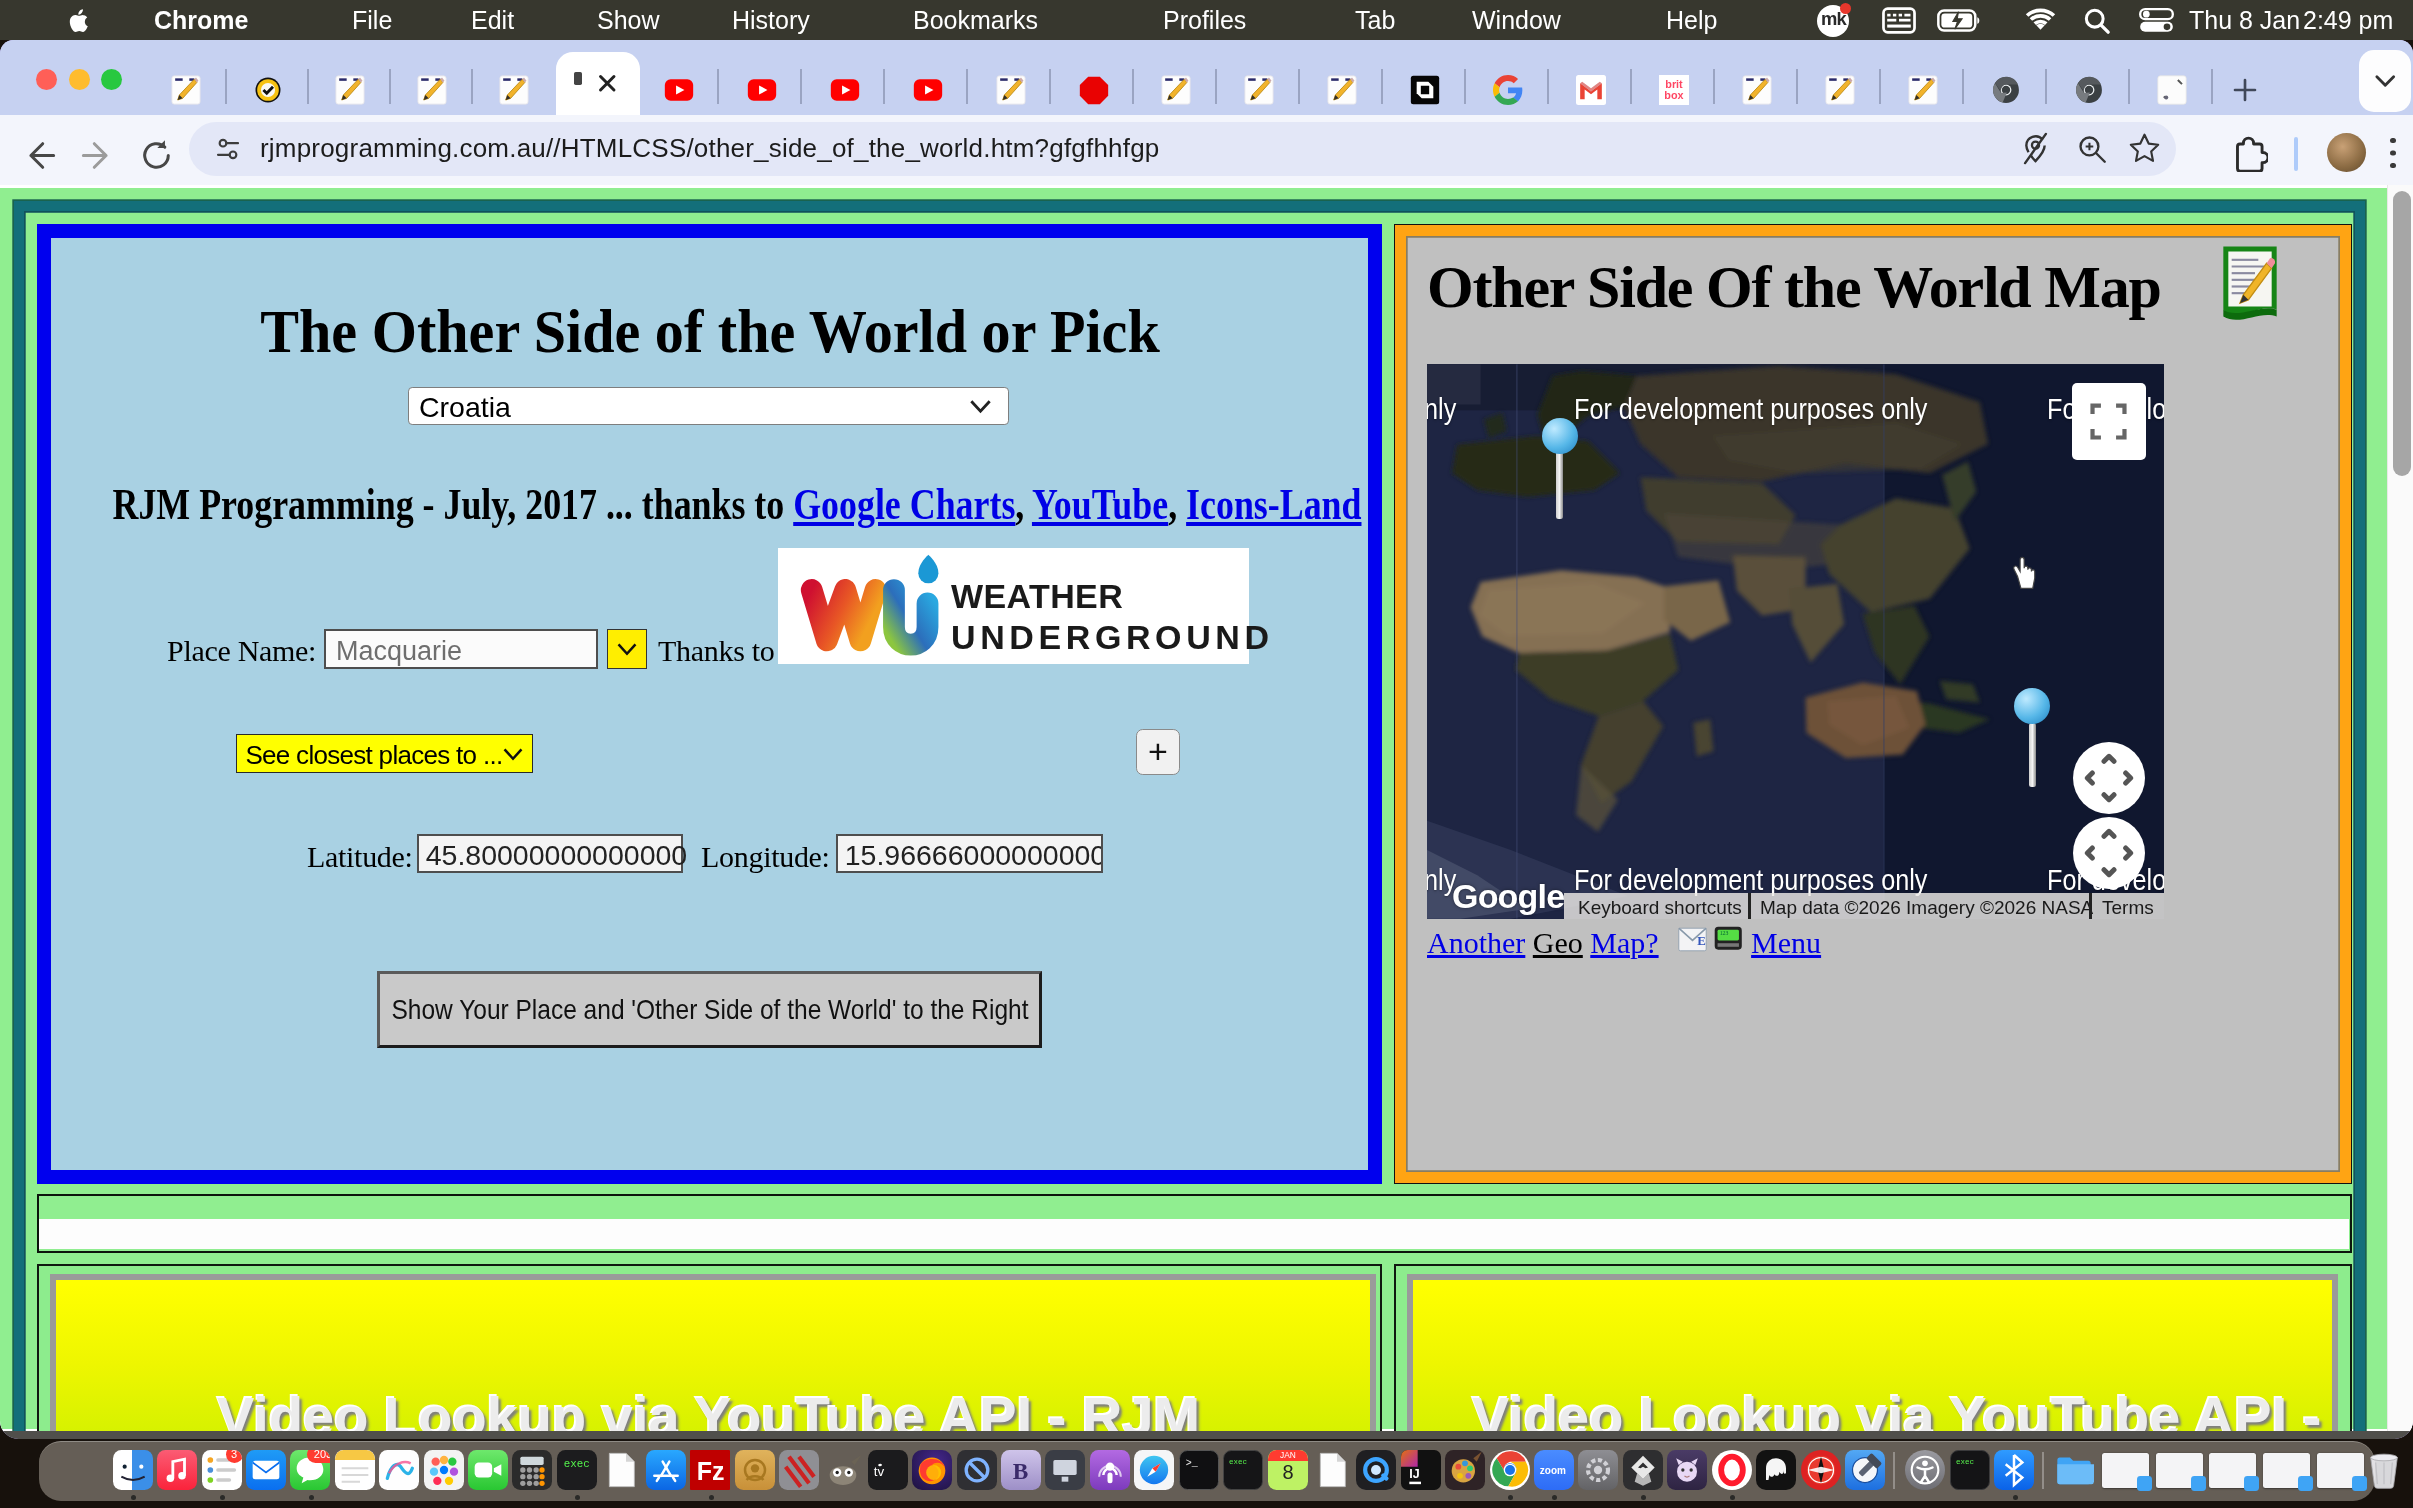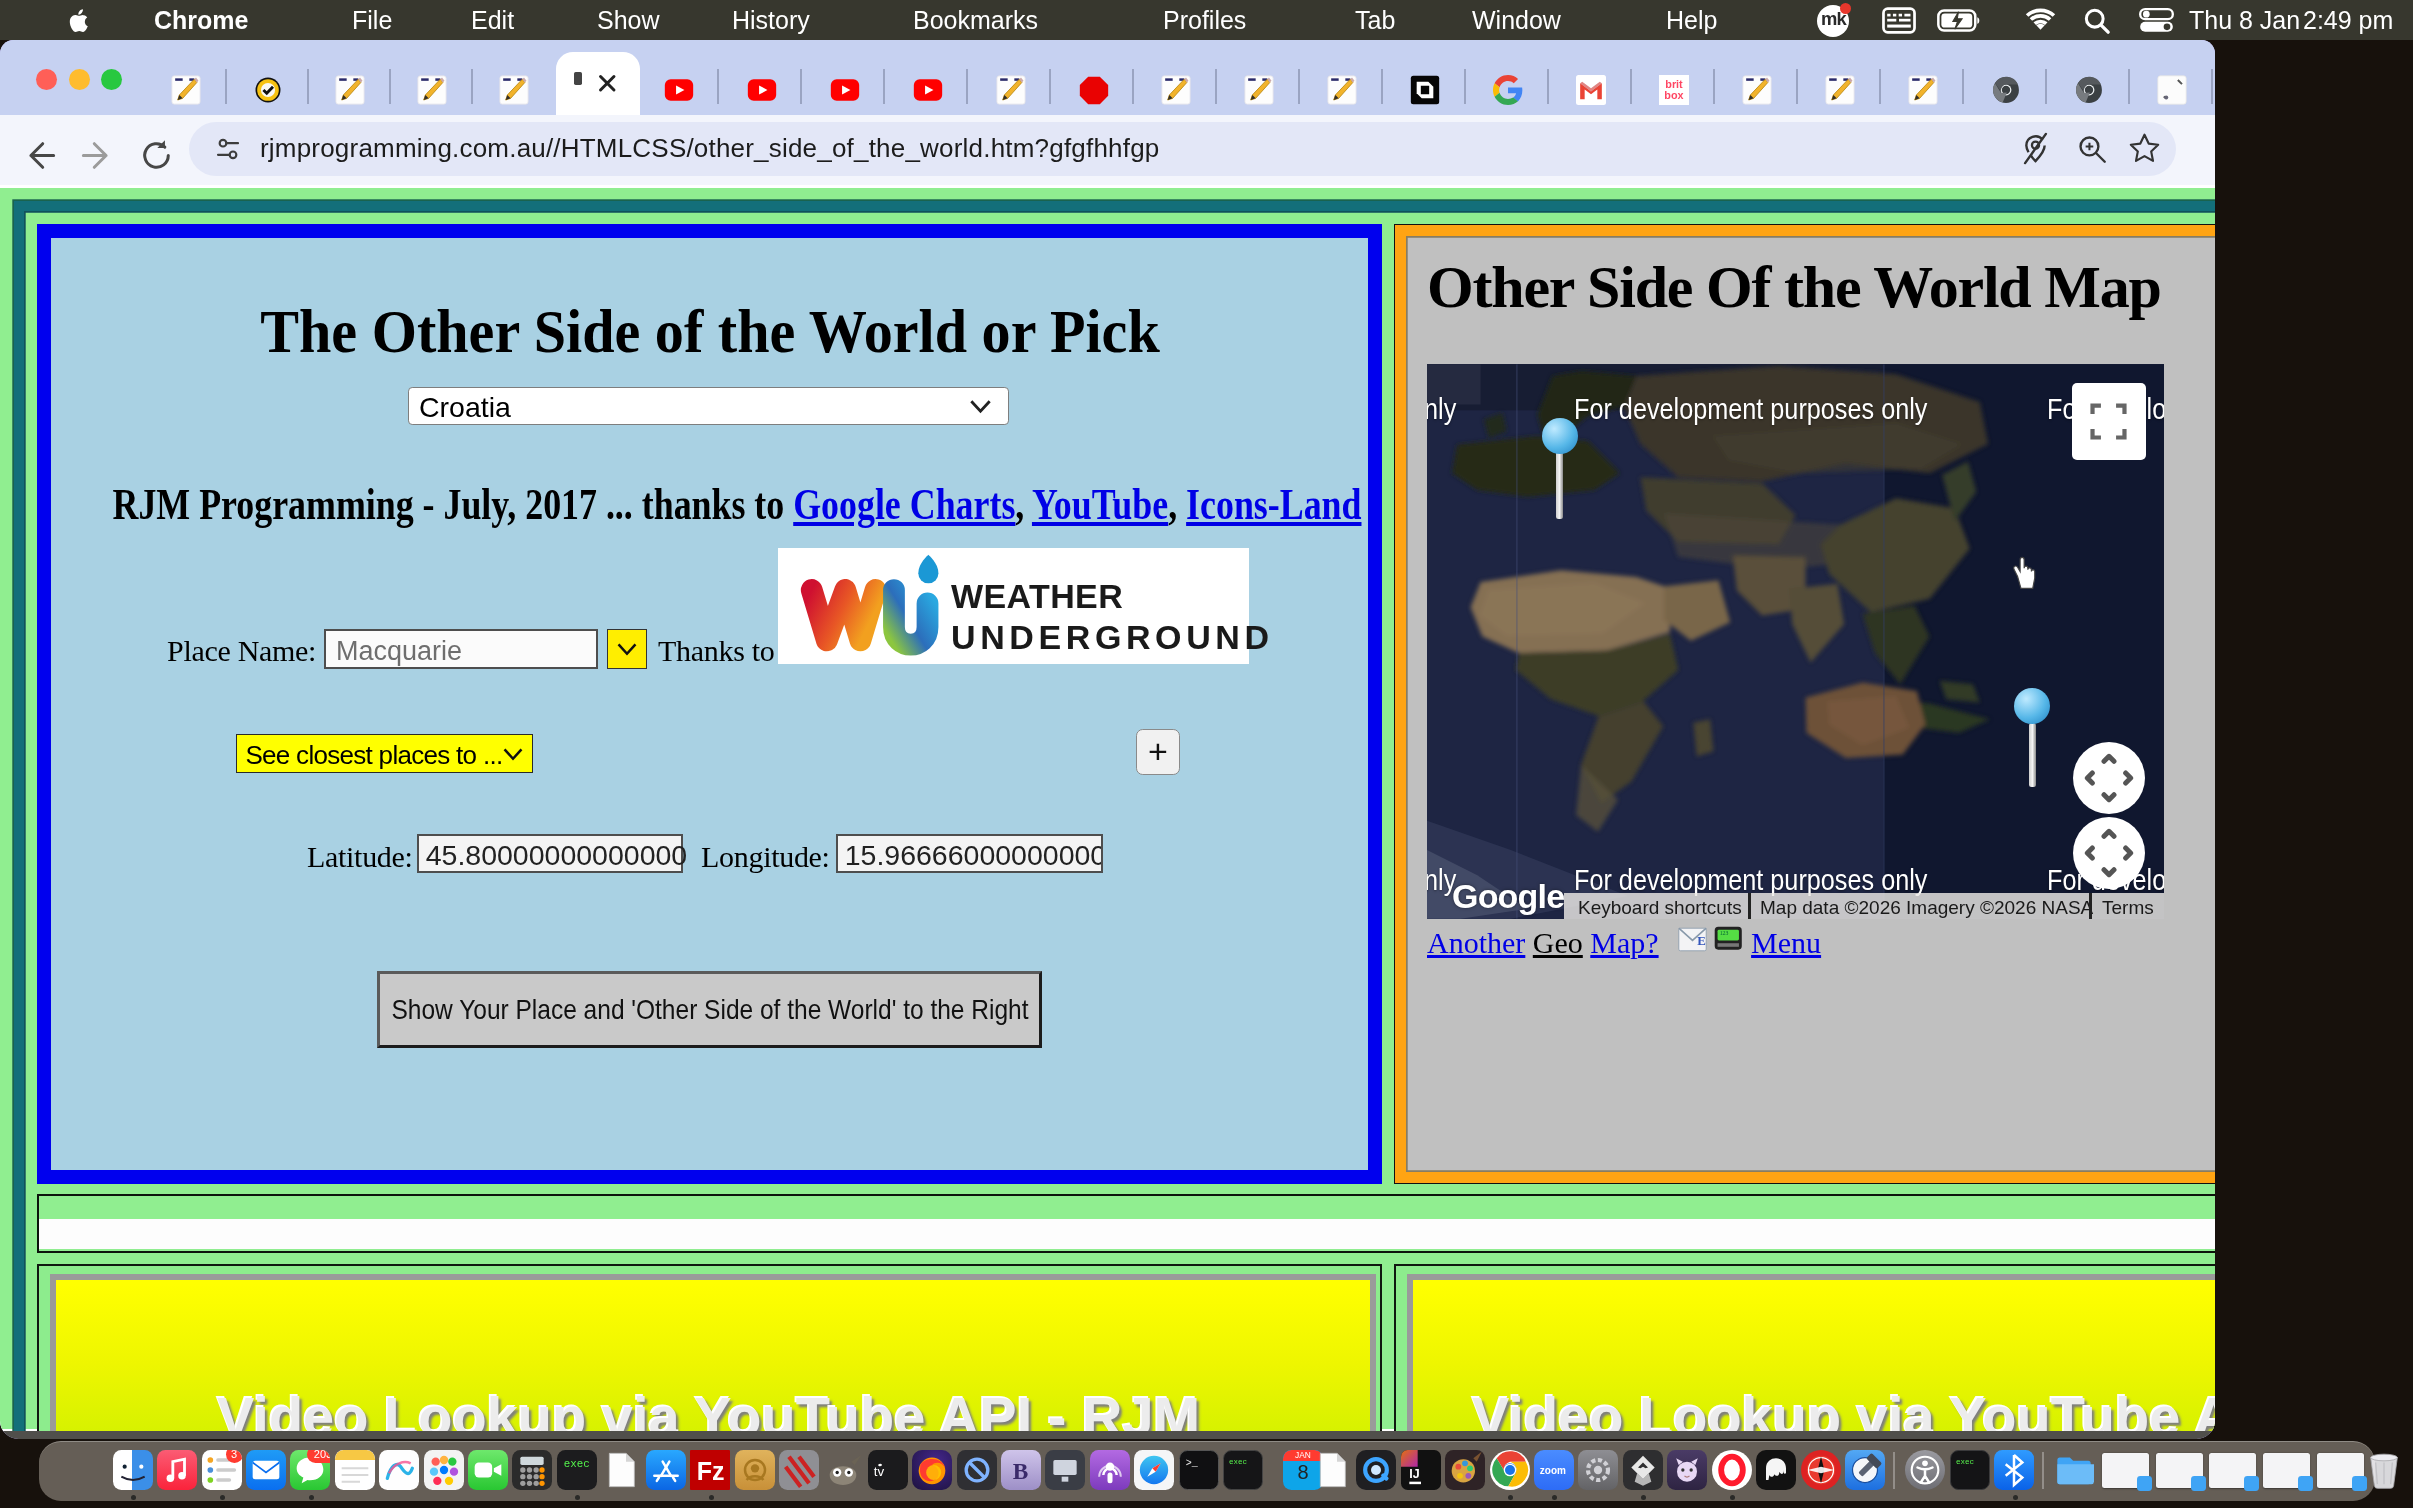--- a/index.html
+++ b/index.html
@@ -3,21 +3,21 @@
 <meta charset="utf-8">
 <style>
   * { margin:0; padding:0; box-sizing:border-box; }
   html,body { width:2413px; height:1508px; overflow:hidden; background:#17110c; }
   body { font-family:"Liberation Sans", sans-serif; position:relative; }
   .abs { position:absolute; }
   
   #menubar { position:absolute; left:0; top:0; width:2413px; height:40px; background:#37372e; color:#fff; }
   #menubar .mi { position:absolute; top:0; height:40px; line-height:40px; font-size:25px; color:#ffffff; }
   
-  #window { position:absolute; left:0; top:40px; width:2215px; height:1399px; border-radius:13.4px 13.4px 18.4px 18.4px; overflow:hidden; background:#c4b5fd; }
+  #window { position:absolute; left:0; top:40px; width:2413px; height:1399px; border-radius:13.4px 13.4px 18.4px 18.4px; overflow:hidden; background:#c4b5fd; }
   #tabstrip { position:absolute; left:0; top:0; width:2413px; height:75px; background:#c6d1f1; }
   .tl { position:absolute; top:29px; width:21px; height:21px; border-radius:50%; }
   .fav { position:absolute; top:35px; width:30px; height:30px; }
   .tsep { position:absolute; top:28.5px; width:1.7px; height:35px; background:#9aa4c2; }
   #activetab { position:absolute; left:556px; top:11.7px; width:84px; height:63px; background:#fff; border-radius:17px 17px 0 0; }
   #toolbar { position:absolute; left:0; top:75px; width:2413px; height:70px; background:#f3f5fc; }
   #omnibox { position:absolute; left:189px; top:6.7px; width:1987px; height:54px; background:#e3e7f7; border-radius:27px; }
   
   #page { position:absolute; left:0; top:145px; width:2413px; height:1246px; background:#ffffff; overflow:hidden; }
   #green { position:absolute; left:0; top:2.5px; width:2387px; height:1241px; background:#90ee90; }
@@ -699,21 +699,21 @@
       </svg></div>
 
     <div class="dk" style="left:1140px;background:#101012;border:0.8px solid #555;"><svg width="40" height="40" viewBox="0 0 48 48">
         <text x="7" y="18" font-size="12" fill="#eee" font-family="Liberation Mono">&gt;_</text>
       </svg></div>
 
     <div class="dk" style="left:1184px;background:#151517;border:0.8px solid #444;"><svg width="40" height="40" viewBox="0 0 48 48">
         <text x="6" y="16" font-size="9" fill="#57f24c" font-family="Liberation Mono">exec</text>
       </svg></div>
 
-    <div class="dk" style="left:1229px;background:#0ea5e9;margin-left:15px;">
+    <div class="dk" style="left:1229px;background:#bef264;">
       <div class="abs" style="left:0;top:0;width:40px;height:11.7px;background:#ff3b30;border-radius:8.4px 8.4px 0 0;color:#fff;font-size:8.4px;text-align:center;line-height:11.7px;">JAN</div>
       <div class="abs" style="left:0;top:11.7px;width:40px;text-align:center;font-size:20px;color:#222;">8</div>
     </div>
 
     <div class="dk" style="left:1273px;background:transparent;"><svg width="40" height="40" viewBox="0 0 48 48">
         <path d="M10 4 h20 l10 10 v30 h-30 z" fill="#fdfdfd" stroke="#bbb"></path>
         <path d="M30 4 l10 10 h-10 z" fill="#d5d5d5"></path>
       </svg></div>
 
     <div class="dk" style="left:1317px;background:#1f1f22;border-radius:10px;"><svg width="40" height="40" viewBox="0 0 48 48">

